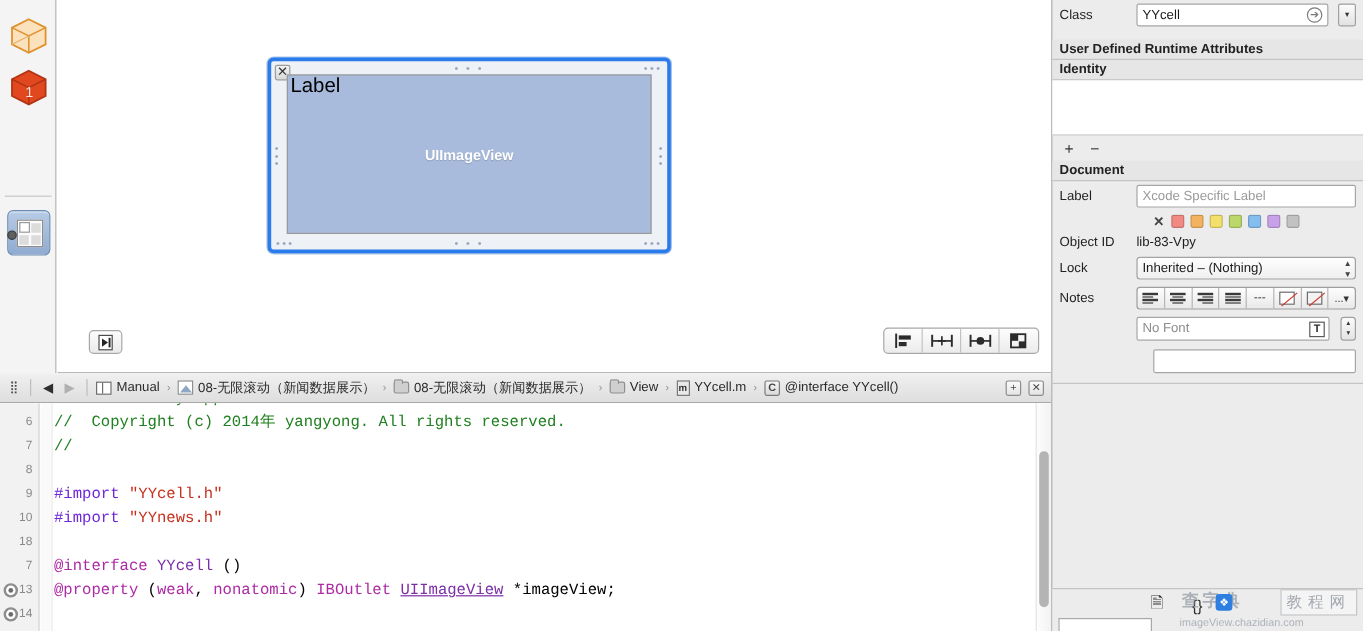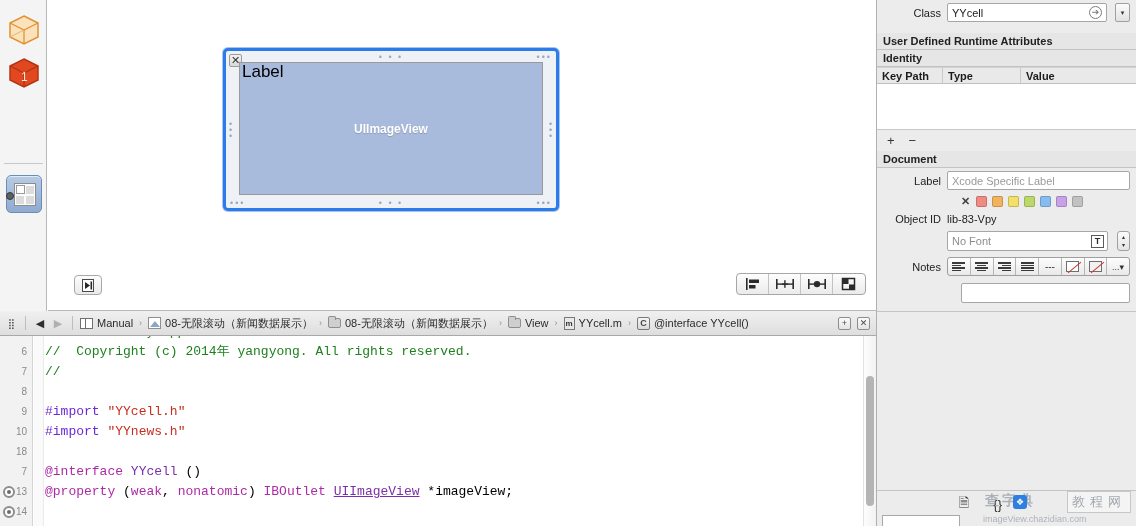--- a/index.html
+++ b/index.html
@@ -209,21 +209,21 @@
   }
   .sec-hd {
     height: 17px; line-height: 17px; padding-left: 6px;
     font-weight: bold; font-size: 11px; color: #222;
     background: #e6e6e6; border-bottom: 1px solid #c3c3c3;
   }
   .sec-hd.plain { background: transparent; border-bottom: none; }
   .row {
     display: flex; align-items: center; padding: 3px 6px; gap: 6px;
   }
-  .lbl { text-align: right; color: #222; font-size: 11px; }
+  .lbl { text-align: left; color: #222; font-size: 11px; }
   .lbl.w58 { width: 58px; }
   .inp {
     flex: 1; height: 19px; background: #fff;
     border: 1px solid #a6a6a6; border-radius: 2px;
     display: flex; align-items: center; padding: 0 4px;
     font-size: 11px; color: #1a1a1a;
   }
   .inp.ph { color: #9a9a9a; }
   .combo-arrow {
     width: 15px; height: 19px; margin-left: 2px;
@@ -522,25 +522,20 @@
         <span>YYcell</span>
         <span class="circ-arrow">➔</span>
       </div>
       <div class="combo-arrow">▾</div>
     </div>
 
     <div style="height:8px"></div>
     <div class="sec-hd">User Defined Runtime Attributes</div>
     <div class="sec-hd">Identity</div>
 
-    <div class="tbl-hd">
-      <div style="width:66px;">Key Path</div>
-      <div style="width:78px;">Type</div>
-      <div style="flex:1;">Value</div>
-    </div>
     <div class="tbl-body"></div>
 
     <div class="pm-row">
       <span>+</span>
       <span>−</span>
     </div>
 
     <div class="sec-hd">Document</div>
 
     <div class="row">
@@ -557,28 +552,26 @@
       <span class="sw" style="background:#86bdf0"></span>
       <span class="sw" style="background:#c8a2e8"></span>
       <span class="sw" style="background:#c2c2c2"></span>
     </div>
 
     <div class="row">
       <div class="lbl w58">Object ID</div>
       <div style="flex:1;font-size:11px;">lib-83-Vpy</div>
     </div>
 
-
     <div class="row">
-      <div class="lbl w58"></div>
-      <div class="font-inp">
-        <span>No Font</span>
-        <span class="tbox">T</span>
-      </div>
-      <div class="stepper-btn">▴<span style="height:2px"></span>▾</div>
+      <div class="lbl w58">Lock</div>
+      <div class="popup">
+        <span>Inherited – (Nothing)</span>
+        <span class="stepper">▴<br>▾</span>
+      </div>
     </div>
 
     <div class="row">
       <div class="lbl w58">Notes</div>
       <div class="seg">
         <div>
           <span class="align-ic">
               <i style="width:13px"></i>
               <i style="width:9px"></i>
               <i style="width:13px"></i>
@@ -613,20 +606,29 @@
         <div>
             <span class="slash"></span>
           </div>
         <div>
             <span class="slash" style="background:#f2f2f2"></span>
           </div>
         <div style="font-size:9px;color:#333;">...▾</div>
       </div>
     </div>
 
+    <div class="row">
+      <div class="lbl w58"></div>
+      <div class="font-inp">
+        <span>No Font</span>
+        <span class="tbox">T</span>
+      </div>
+      <div class="stepper-btn">▴<span style="height:2px"></span>▾</div>
+    </div>
+
     <div class="blank-box"></div>
 
     <div class="insp-divider"></div>
 
     <div class="insp-bottom">
       <div class="insp-bottom-row">
         <span class="bb-ic">🗎</span>
         <span class="bb-ic">{}</span>
         <span style="width:96px"></span>
       </div>

